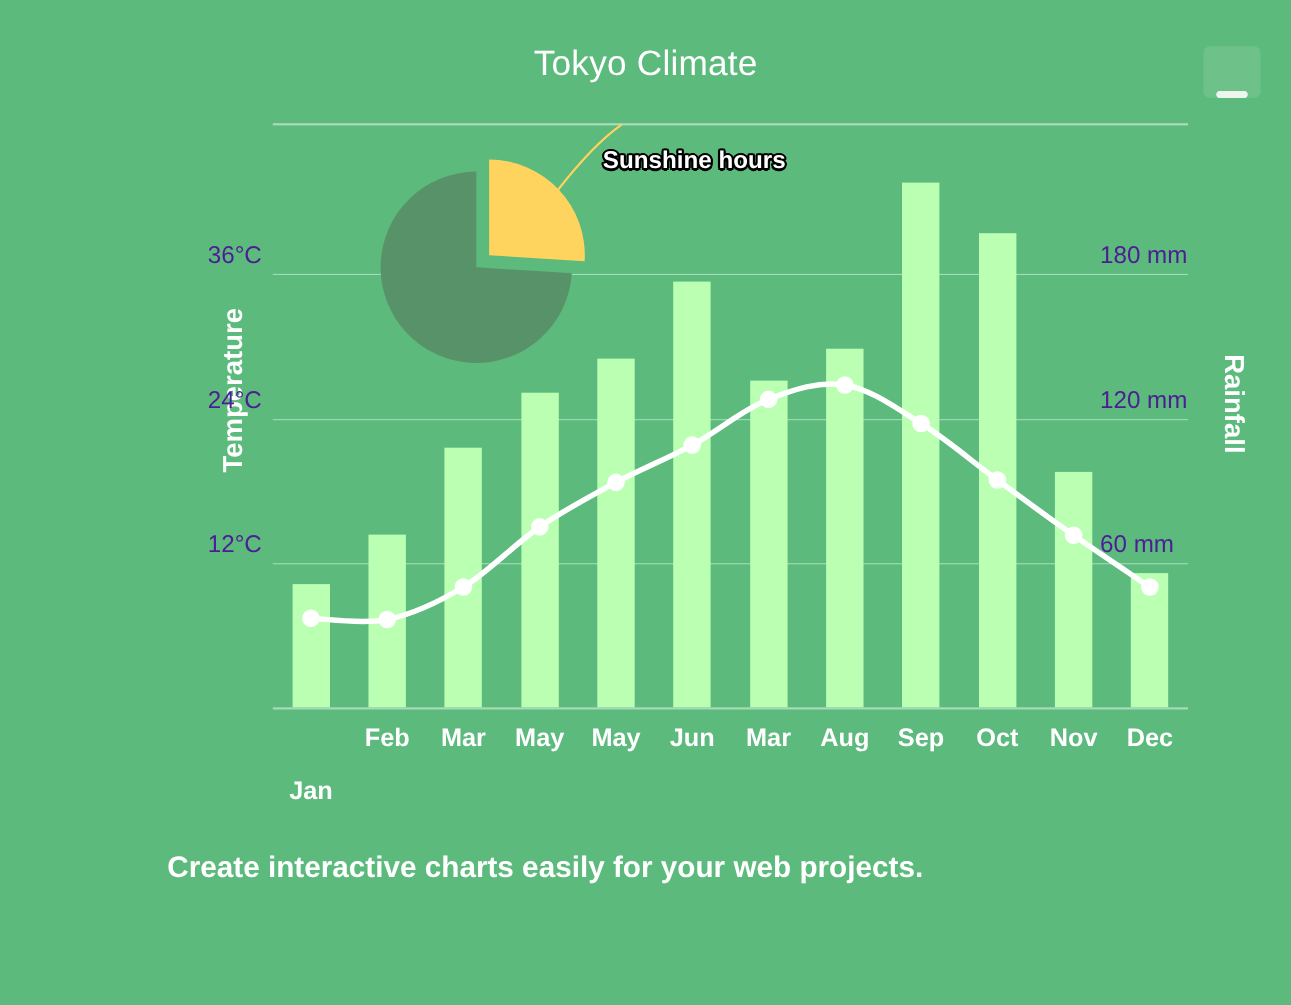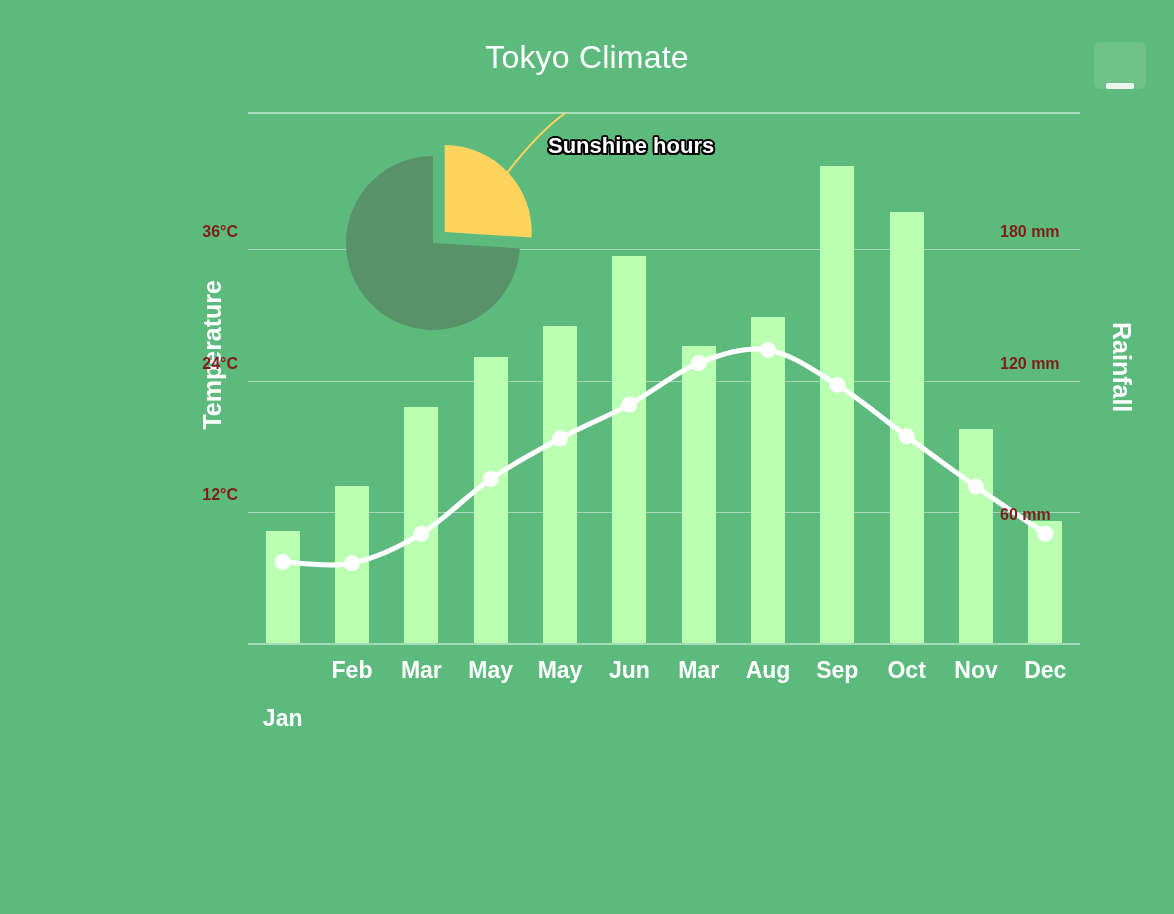--- a/index.html
+++ b/index.html
@@ -106,23 +106,23 @@
   .bar {
     position: absolute;
     bottom: 0;
     width: 34px;
     background: #baffb2;
   }
 
   
   .axis-tick {
     position: absolute;
-    color: #7f1d1d;
-    font-size: 16px;
-    font-weight: 700;
+    color: #4c1d95;
+    font-size: 22px;
+    font-weight: 400;
     white-space: nowrap;
     line-height: 22px;
   }
 
   #y-axis-left-title {
     position: absolute;
     left: 198px;
     top: 280px;
     width: 46px;
     color: #ffffff;
@@ -299,21 +299,21 @@
         </circle>
       </svg></div>
 </div>
 
 <div id="left-ticks">
     <div class="axis-tick" style="left: 248px; top: 483.783px; transform: translateX(-100%); padding-right: 10px;">12°C</div>
     <div class="axis-tick" style="left: 248px; top: 352.565px; transform: translateX(-100%); padding-right: 10px;">24°C</div>
     <div class="axis-tick" style="left: 248px; top: 221.348px; transform: translateX(-100%); padding-right: 10px;">36°C</div>
   </div>
 <div id="right-ticks">
-    <div class="axis-tick" style="left: 1000px; top: 483.783px; margin-top: 20px;">60 mm</div>
+    <div class="axis-tick" style="left: 1000px; top: 483.783px;">60 mm</div>
     <div class="axis-tick" style="left: 1000px; top: 352.565px;">120 mm</div>
     <div class="axis-tick" style="left: 1000px; top: 221.348px;">180 mm</div>
   </div>
 <div id="x-axis-labels">
     <div class="x-tick" style="left: -0.333333px; margin-top: 48px;">Jan</div>
     <div class="x-tick" style="left: 69px;">Feb</div>
     <div class="x-tick" style="left: 138.333px;">Mar</div>
     <div class="x-tick" style="left: 207.667px;">May</div>
     <div class="x-tick" style="left: 277px;">May</div>
     <div class="x-tick" style="left: 346.333px;">Jun</div>
@@ -332,13 +332,14 @@
       </path>
       <path d="M 172.16789411471976 52.22983651305983 Q 206.16789411471976 8.22983651305983 232.16789411471976 -9.77016348694017" fill="none" stroke="#ffd45e" stroke-width="2"></path>
       <path d="M 100 120 L 186.82832537325964 125.46277519905027 A 87 87 0 1 1 99.99999999999999 33 Z" fill="#589268">
         <title>Other: 74</title>
       </path>
     </svg>
   </div>
 <div id="pie-label-sunshine">Sunshine hours</div>
 
 <div id="footer">
+  <div id="tagline">Create interactive charts easily for your web projects.</div>
 </div>
 
 </body></html>

